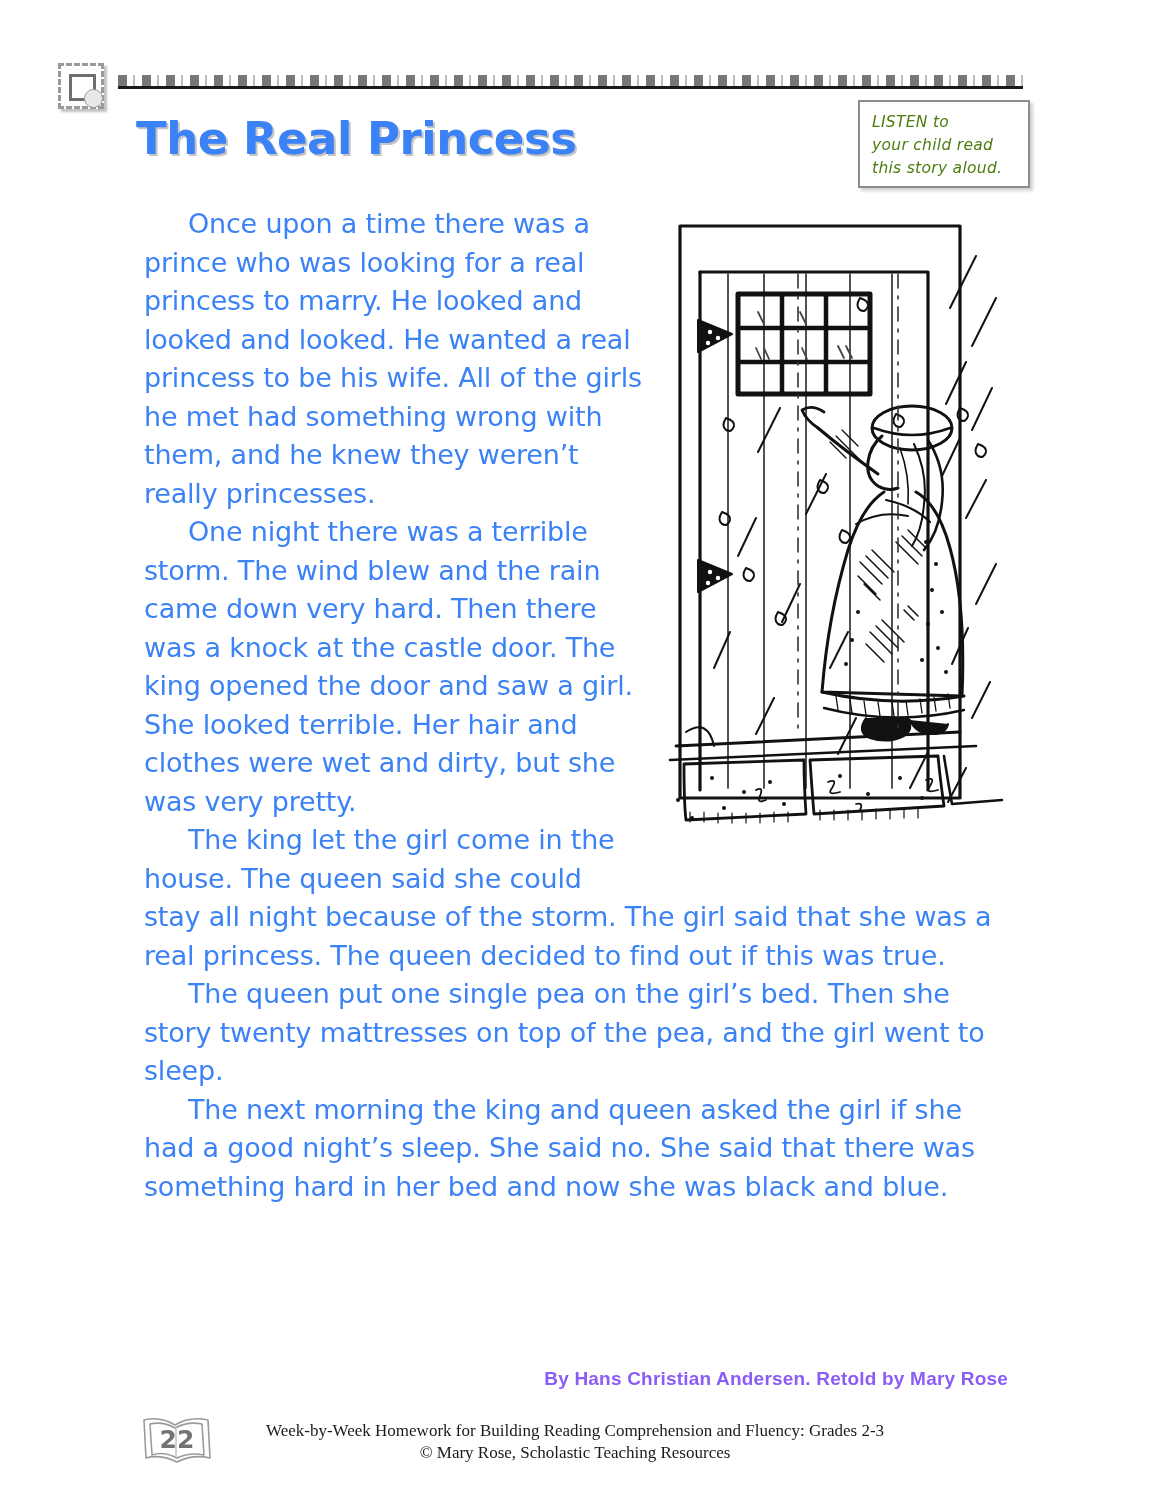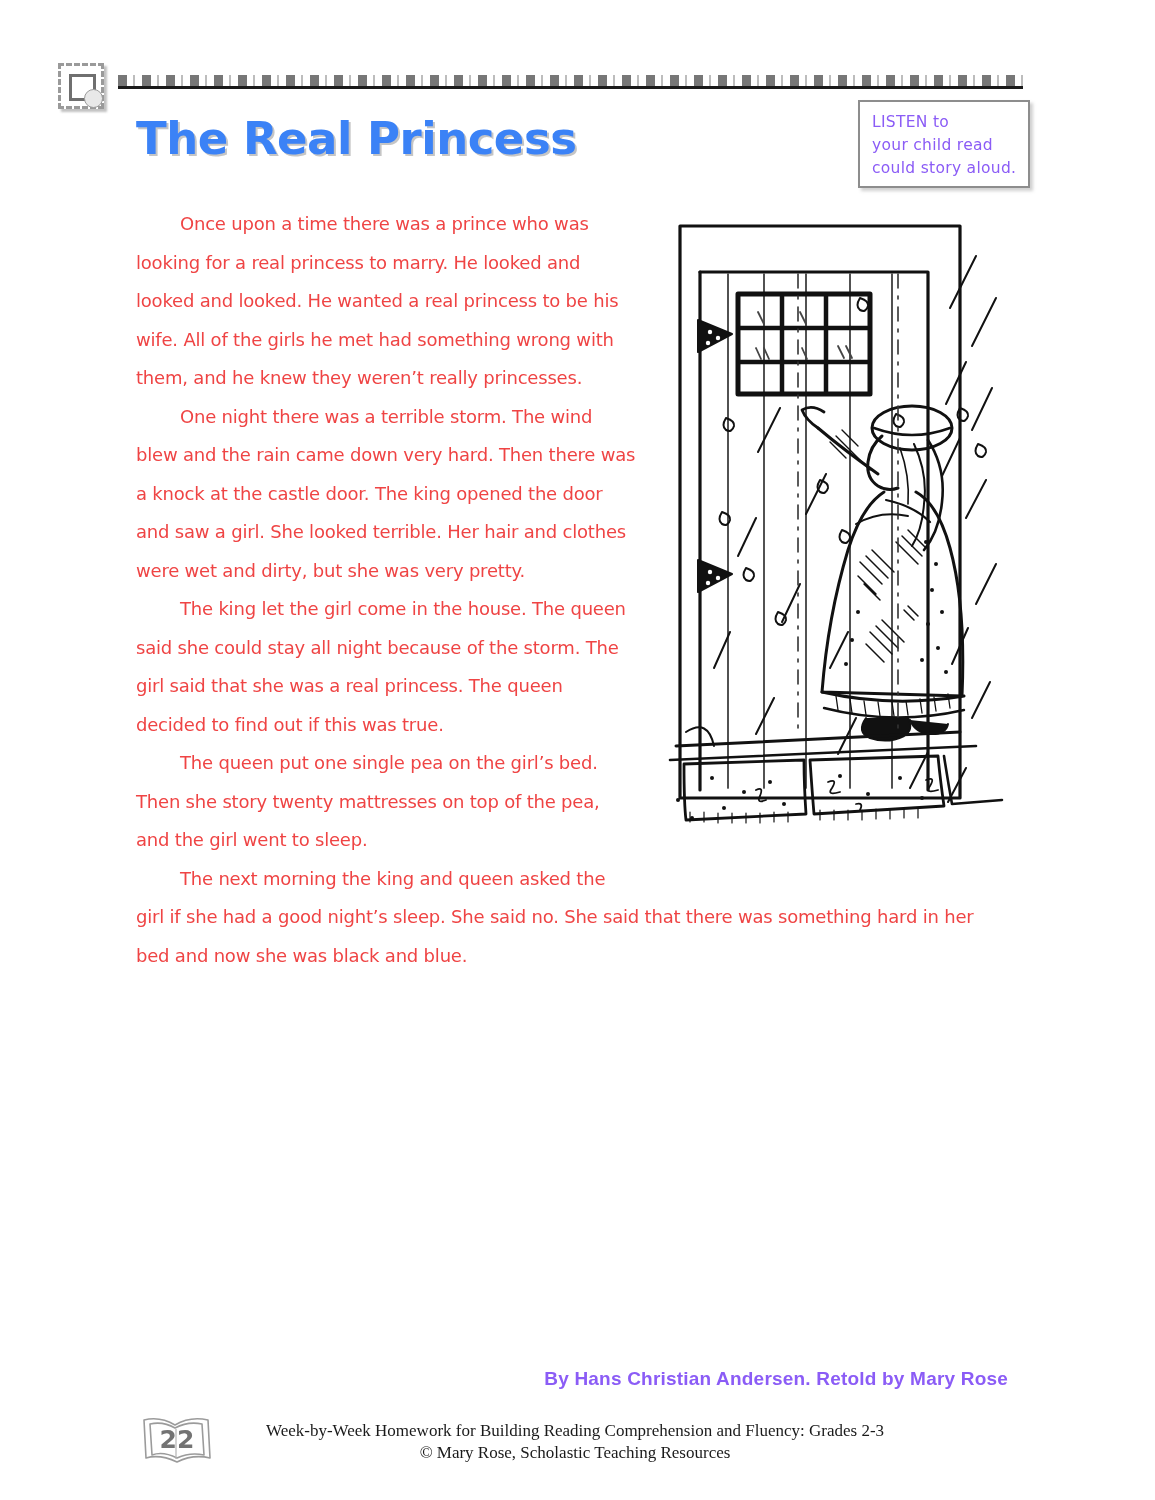--- a/index.html
+++ b/index.html
@@ -97,47 +97,48 @@
     width: 172px;
     height: 88px;
     box-sizing: border-box;
     border: 2px solid #8d8d8d;
     background: #ffffff;
     box-shadow: 3px 3px 3px rgba(140,140,140,0.4);
     padding: 9px 0 0 12px;
   }
   .note-line {
     font-family: "DejaVu Sans", sans-serif;
+    font-style: italic;
     font-size: 15.5px;
     line-height: 23px;
-    color: #8b5cf6;
+    color: #4d7c0f;
     letter-spacing: 0.3px;
     white-space: nowrap;
   }
 
   
   .illo {
     position: absolute;
     left: 660px;
     top: 212px;
     width: 348px;
     height: 660px;
   }
   .illo svg { display: block; }
 
   
   .story {
     position: absolute;
-    left: 136px;
+    left: 144px;
     top: 205px;
     width: 872px;
     font-family: "DejaVu Sans", sans-serif;
-    font-size: 18px;
+    font-size: 27px;
     line-height: 38.5px;
-    color: #ef4444;
+    color: #3b82f6;
     letter-spacing: -0.2px;
   }
   .illo-float {
     float: right;
     width: 370px;
     height: 678px;
     shape-outside: margin-box;
   }
   .story p {
     margin: 0;
@@ -201,21 +202,21 @@
       </div>
     </div>
     <div class="ruler"></div>
   </div>
 
   <div class="title">The Real Princess</div>
 
   <div class="note-box">
     <div class="note-line">LISTEN to</div>
     <div class="note-line">your child read</div>
-    <div class="note-line">could story aloud.</div>
+    <div class="note-line">this story aloud.</div>
   </div>
 
   <div class="illo">
     <svg width="348" height="660" viewBox="0 0 348 660" xmlns="http://www.w3.org/2000/svg">
       <g fill="none" stroke="#111" stroke-width="3.2" stroke-linecap="round" stroke-linejoin="round">
 
         <path d="M20 14 L300 14 L300 586 L20 586 Z"></path>
 
         <path d="M40 60 L268 60 L268 578"></path>
         <path d="M40 60 L40 578"></path>

